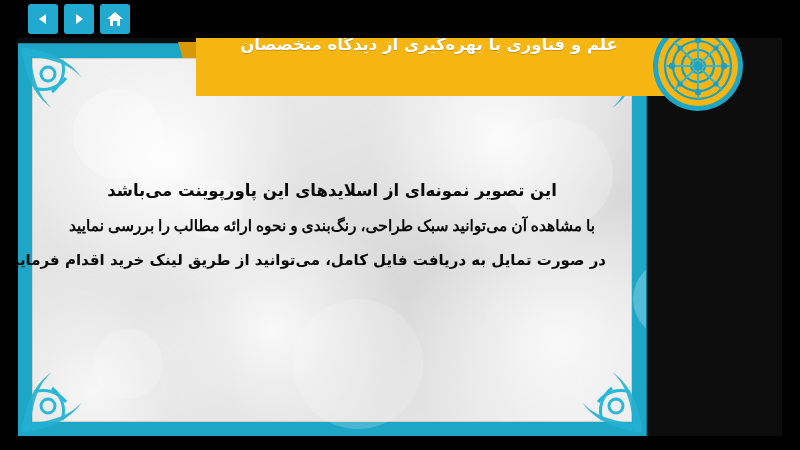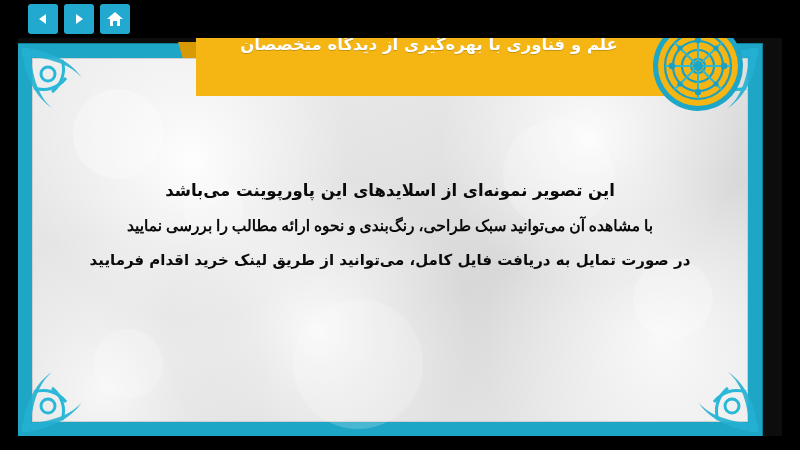--- a/index.html
+++ b/index.html
@@ -48,21 +48,21 @@
   .tb-btn svg { display: block; }
   #btn-prev { left: 28px; }
   #btn-next { left: 64px; }
   #btn-home { left: 100px; background: #22a9cf; }
 
   
   #slide {
     position: absolute;
     left: 18px;
     top: 44px;
-    width: 744px;
+    width: 628px;
     height: 392px;
     background: #1ea6c7;
     box-shadow: 0 0 0 1px #0e7e99;
     overflow: hidden;
   }
   
   #slide-inner {
     position: absolute;
     left: 14px;
     top: 14px;

